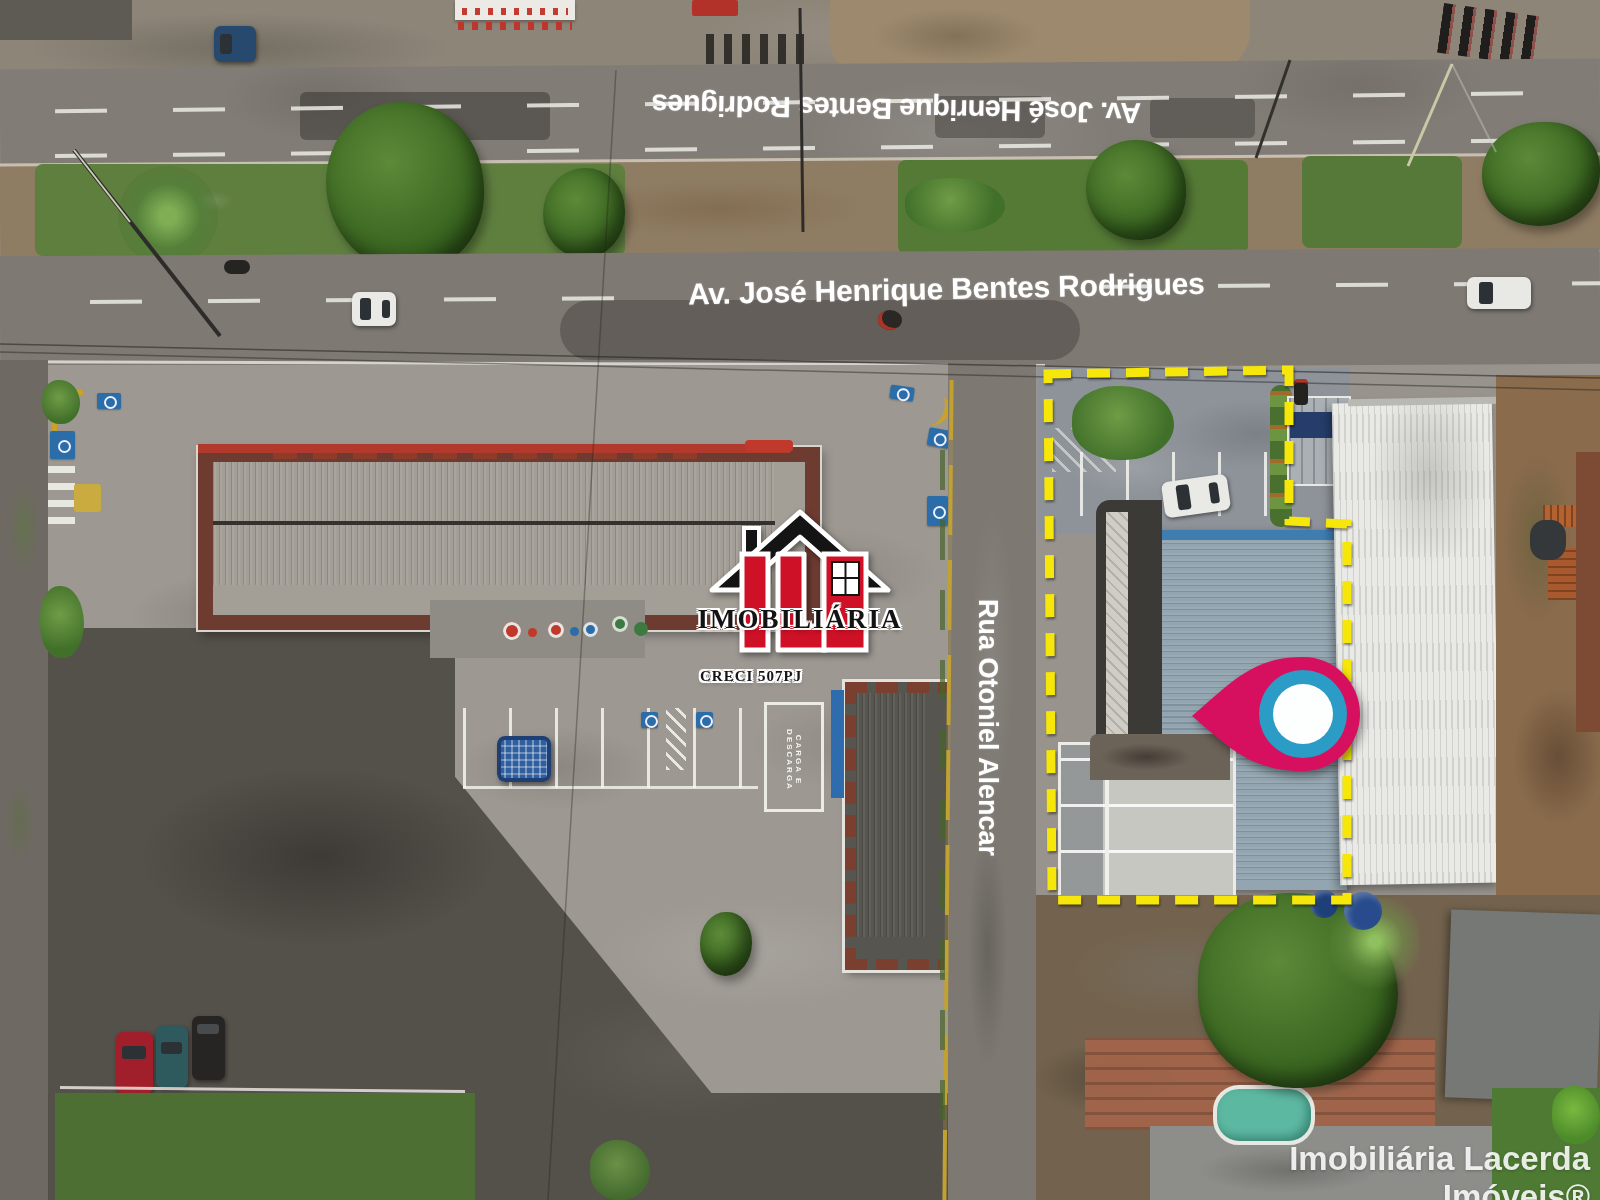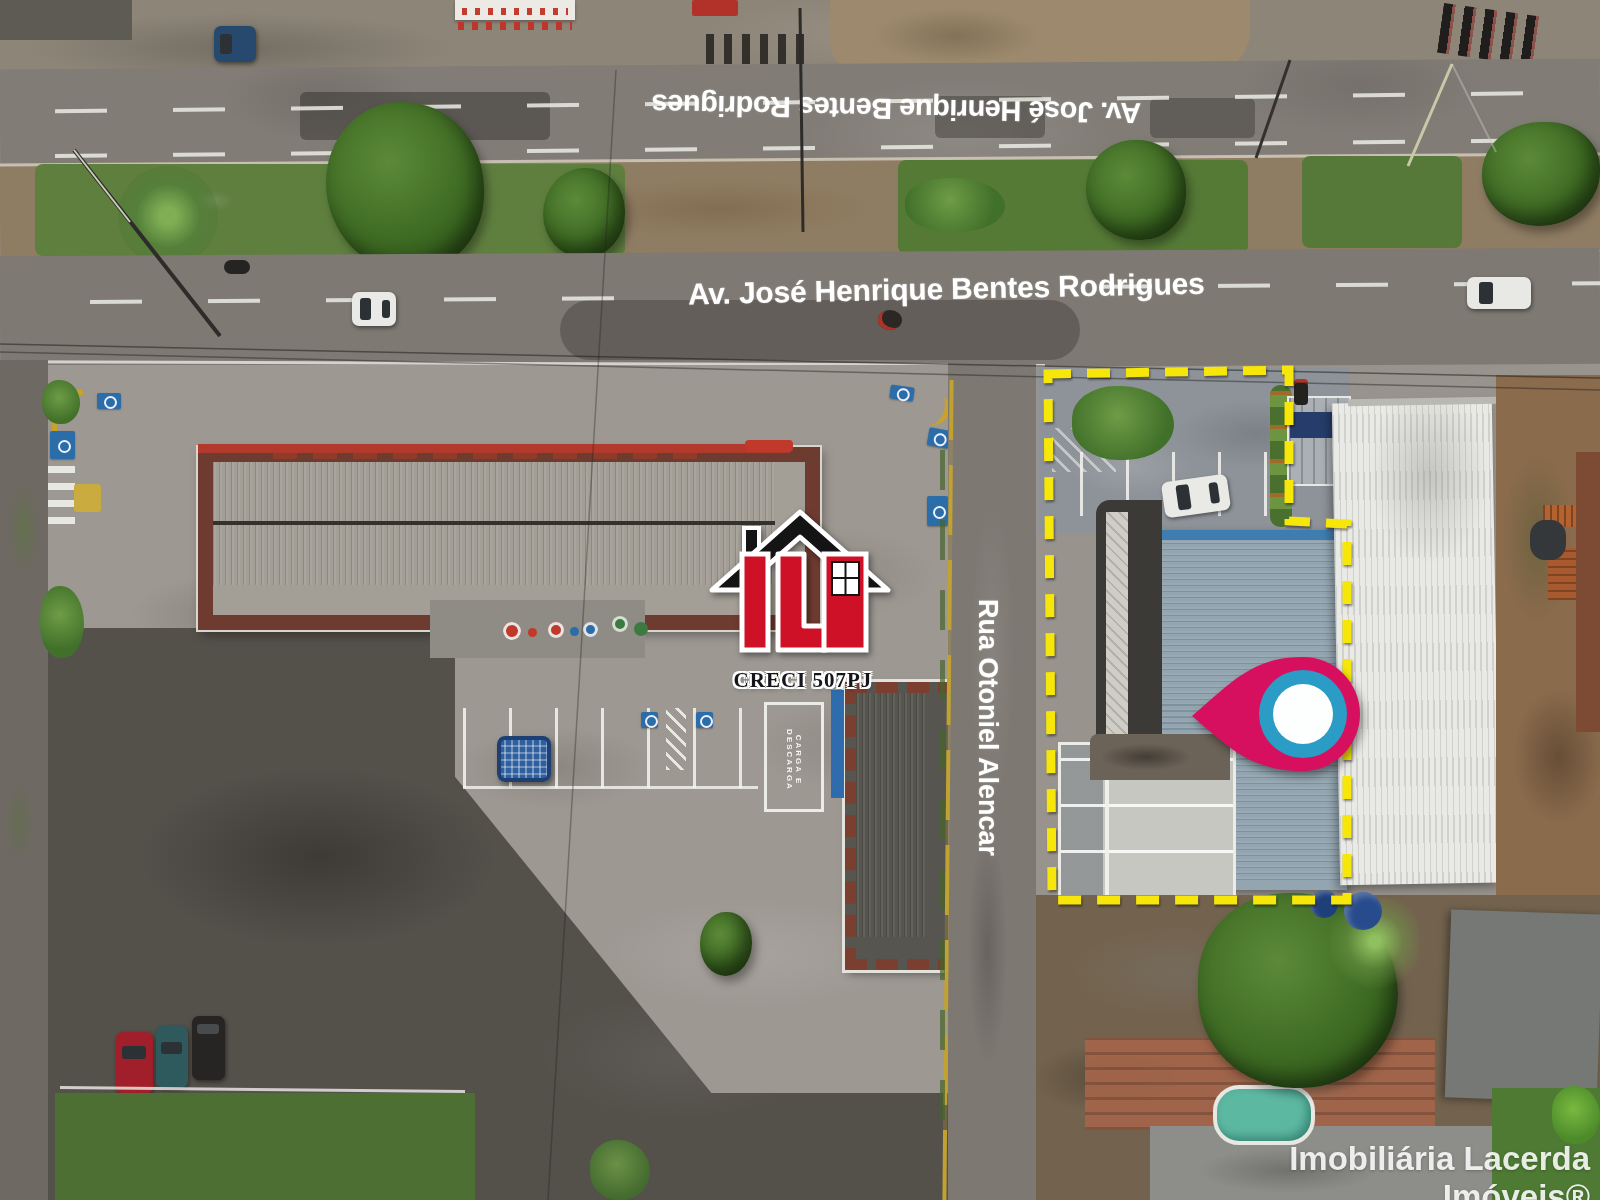--- a/index.html
+++ b/index.html
@@ -320,17 +320,18 @@
       <path d="M712 590 L800 512 L888 590 L860 590 L800 537 L740 590 Z" fill="#141414" stroke="#fff" stroke-width="5" stroke-linejoin="round"></path>
       <rect x="742" y="554" width="26" height="96" fill="#CE1126" stroke="#fff" stroke-width="5"></rect>
       <path d="M778 554 h26 v72 h22 v24 h-48 Z" fill="#CE1126" stroke="#fff" stroke-width="5" stroke-linejoin="round"></path>
       <rect x="824" y="554" width="42" height="96" fill="#CE1126" stroke="#fff" stroke-width="5"></rect>
       <rect x="832" y="562" width="27" height="33" fill="#fff" stroke="#141414" stroke-width="2"></rect>
       <line x1="845.5" y1="562" x2="845.5" y2="595" stroke="#141414" stroke-width="2"></line>
       <line x1="832" y1="578" x2="859" y2="578" stroke="#141414" stroke-width="2"></line>
     </g>
   </svg>
 
-  <div class="a serif oline" style="left:700px;top:668px;width:206px;text-align:center;font-size:21px;color:#15151a;letter-spacing:1px">CRECI 507PJ</div>
+  <div class="a serif oline" style="left:660px;top:604px;width:280px;text-align:center;font-size:27px;letter-spacing:2px;color:#131313">IMOBILIÁRIA</div>
+  <div class="a serif oline" style="left:700px;top:668px;width:206px;text-align:left;font-size:15px;color:#15151a;letter-spacing:1px">CRECI 507PJ</div>
 
   <div class="a watermark" style="left:1200px;top:1140px;width:390px;text-align:right">Imobiliária Lacerda Imóveis®</div>
 
 </div>
 
 </body></html>

